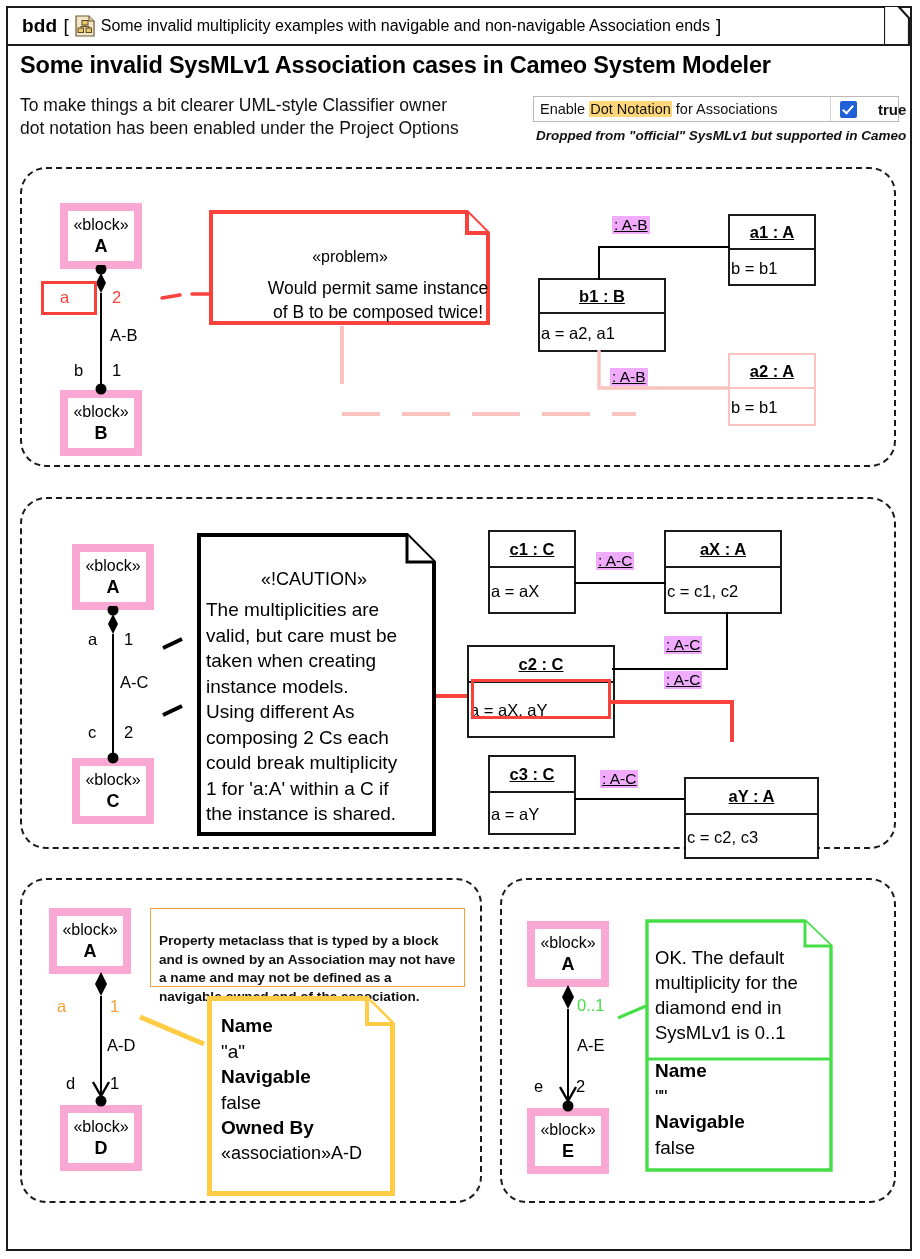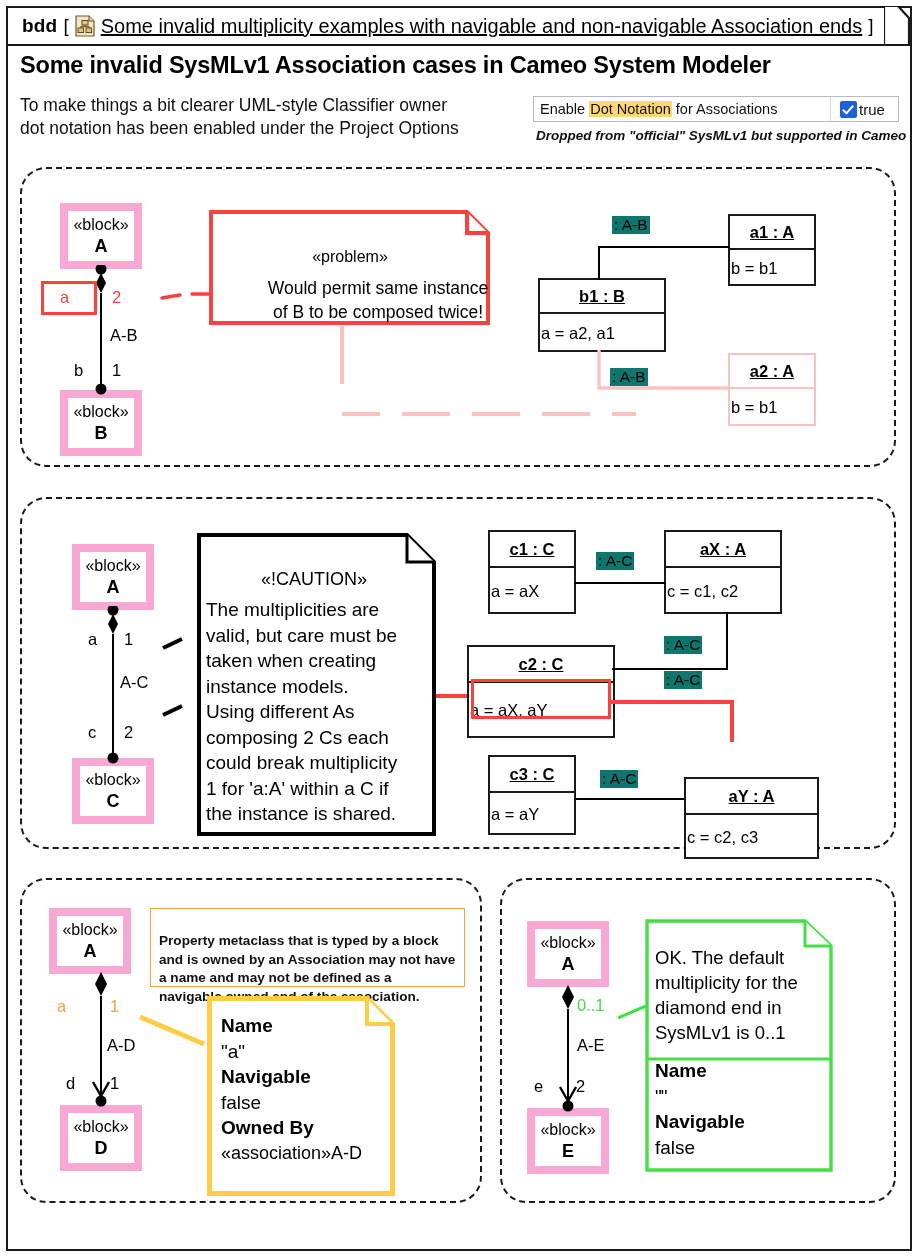--- a/index.html
+++ b/index.html
@@ -44,21 +44,21 @@
     width: 26px; height: 40px;
     z-index: 5;
   }
   .bdd-kw {
     font-weight: bold;
     font-size: 19px;
     color: #000;
     letter-spacing: .2px;
   }
   .bdd-bracket { font-size: 19px; color:#000; }
-  .bdd-title-text { font-size: 20px; color: #000; text-decoration: underline; }
+  .bdd-title-text { font-size: 16px; color: #000; }
   .bdd-icon { width: 20px; height: 22px; display:block; }
 
   
   #main-title {
     position: absolute;
     left: 20px; top: 52px;
     font-size: 23.5px;
     font-weight: bold;
     color: #000;
     letter-spacing: -0.2px;
@@ -90,21 +90,21 @@
     white-space: nowrap;
     text-align: center;
   }
   .hl { background: #FFD77A; padding: 0 1px; }
   #option-divider {
     position:absolute; left: 296px; top: 0; bottom: 0;
     width: 1px; background: #d6d6d6;
   }
   #option-check-wrap {
     position: absolute; left: 306px; top: 4px;
-    display: flex; align-items: center; gap: 2px;
+    display: flex; align-items: center; gap: 21px; font-weight: bold;
   }
   #checkbox {
     width: 17px; height: 17px;
     background: #1F5FD8;
     border-radius: 2px;
     position: relative;
   }
   #checkbox:after {
     content: "";
     position: absolute;
@@ -180,22 +180,22 @@
     box-sizing: border-box;
   }
 
   
   .assoc-label { position:absolute; font-size: 16.5px; color:#000; white-space:nowrap; }
   .assoc-label.red { color: #F8423B; }
   .assoc-label.orange { color: #F4A13C; }
   .assoc-label.green { color: #46DE46; }
   .link-label {
     position:absolute; font-size:15.5px; color:#000;
-    white-space: nowrap;
-    background: #0f766e; padding: 0 2px;
+    text-decoration: underline; white-space: nowrap;
+    background: #f0abfc; padding: 0 2px;
   }
 
   
   .hl-rect {
     position: absolute;
     border: 3px solid #F8423B;
     box-sizing: border-box;
     background: transparent;
   }
 

